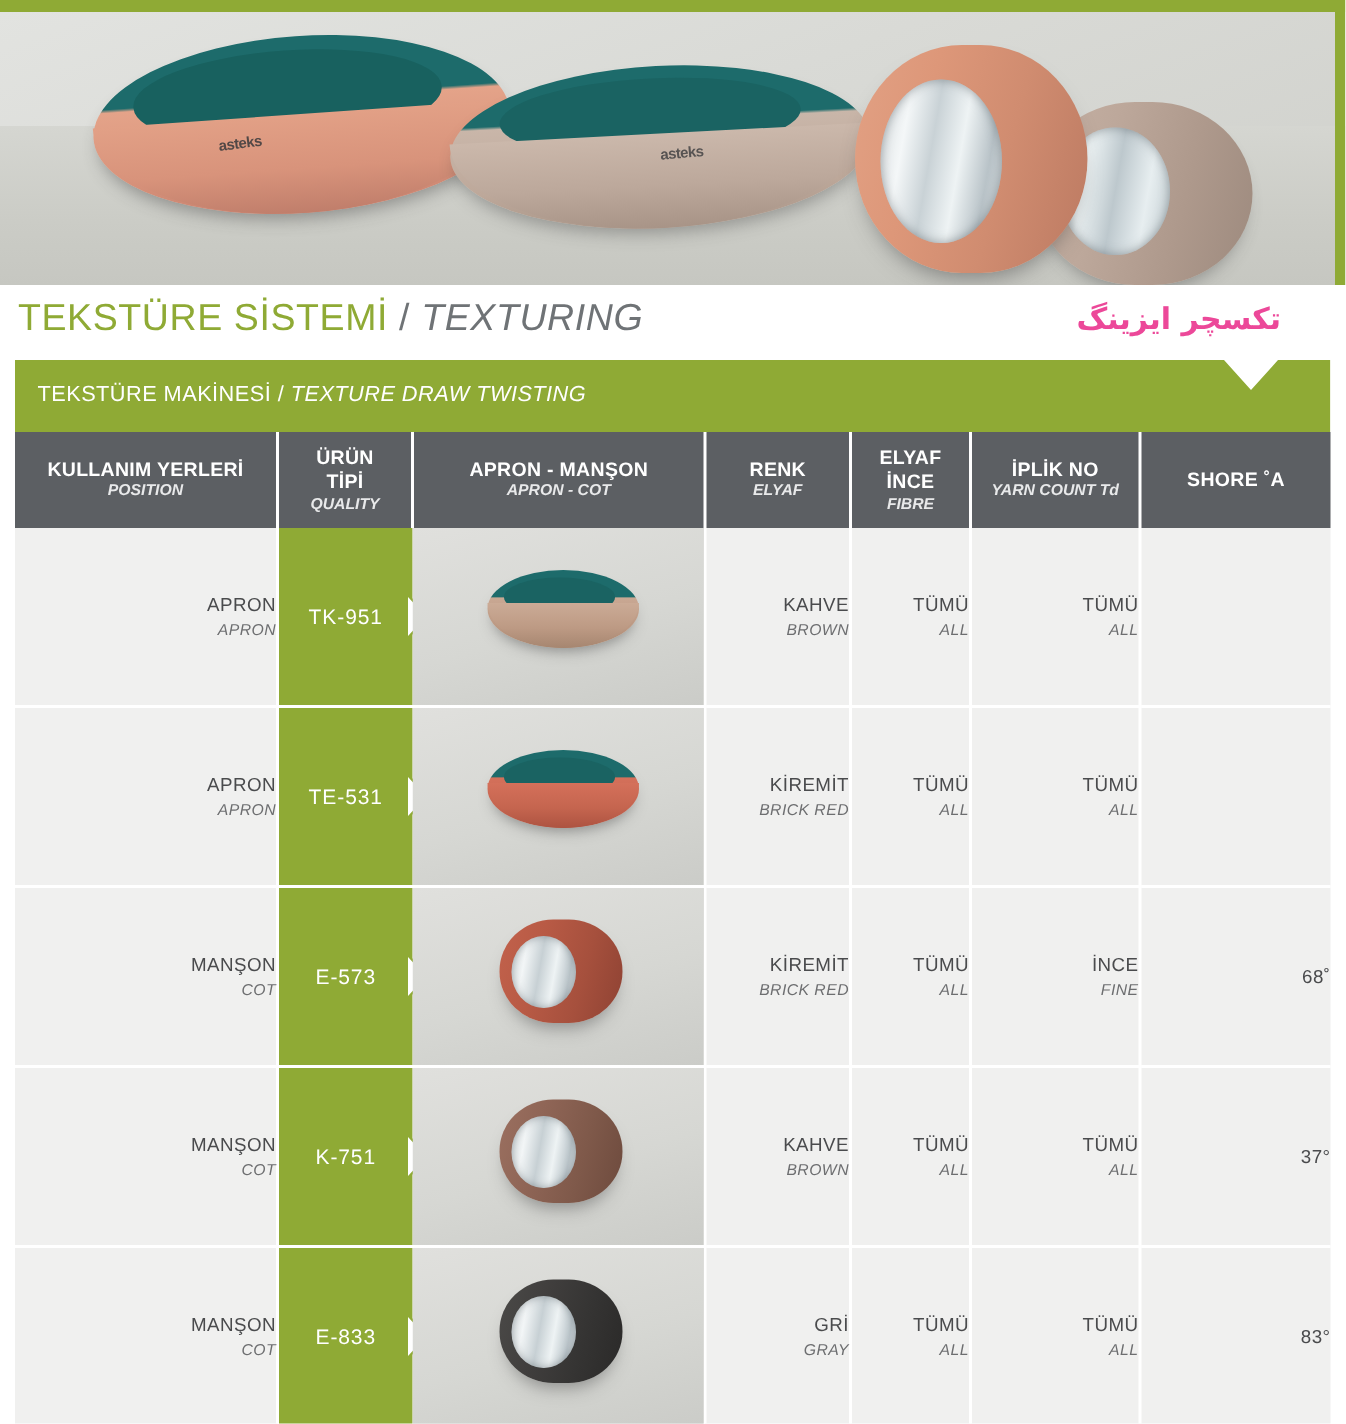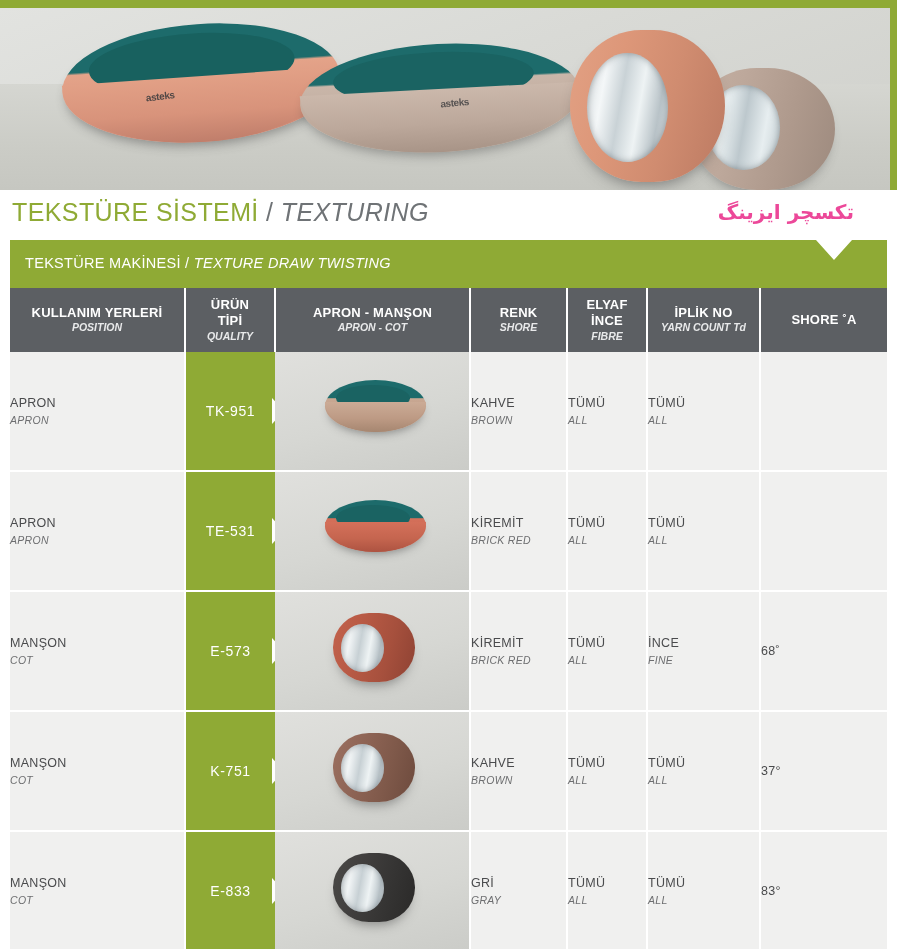--- a/index.html
+++ b/index.html
@@ -156,21 +156,21 @@
     height:42px;
   }
   .tbl th:last-child{border-right:none;}
   .th-tr{display:block;font-size:13px;letter-spacing:.2px;line-height:1.25;}
   .th-en{display:block;font-size:10.5px;font-style:italic;line-height:1.3;color:#e8e9ea;}
 
   .tbl td{
     background:#f0f0ef;
     border-right:2px solid #ffffff;
     border-bottom:2px solid #ffffff;
-    text-align:left;vertical-align:middle;
+    text-align:right;vertical-align:middle;
     height:118px;padding:0;
   }
   .tbl td:last-child{border-right:none;}
   .tbl tr:last-child td{border-bottom:none;}
 
   .c-tr{display:block;font-size:12.5px;color:#4a4b4d;letter-spacing:.3px;line-height:1.5;}
   .c-en{display:block;font-size:10.5px;color:#6d6e70;font-style:italic;letter-spacing:.3px;line-height:1.4;}
   .c-val{display:block;font-size:12.5px;color:#4a4b4d;letter-spacing:.3px;}
 
   
@@ -290,21 +290,21 @@
       <th>
         <span class="th-tr">ÜRÜN TİPİ</span>
         <span class="th-en">QUALITY</span>
       </th>
       <th>
         <span class="th-tr">APRON - MANŞON</span>
         <span class="th-en">APRON - COT</span>
       </th>
       <th>
         <span class="th-tr">RENK</span>
-        <span class="th-en">SHORE</span>
+        <span class="th-en">ELYAF</span>
       </th>
       <th>
         <span class="th-tr">ELYAF İNCE</span>
         <span class="th-en">FIBRE</span>
       </th>
       <th>
         <span class="th-tr">İPLİK NO</span>
         <span class="th-en">YARN COUNT Td</span>
       </th>
       <th>

